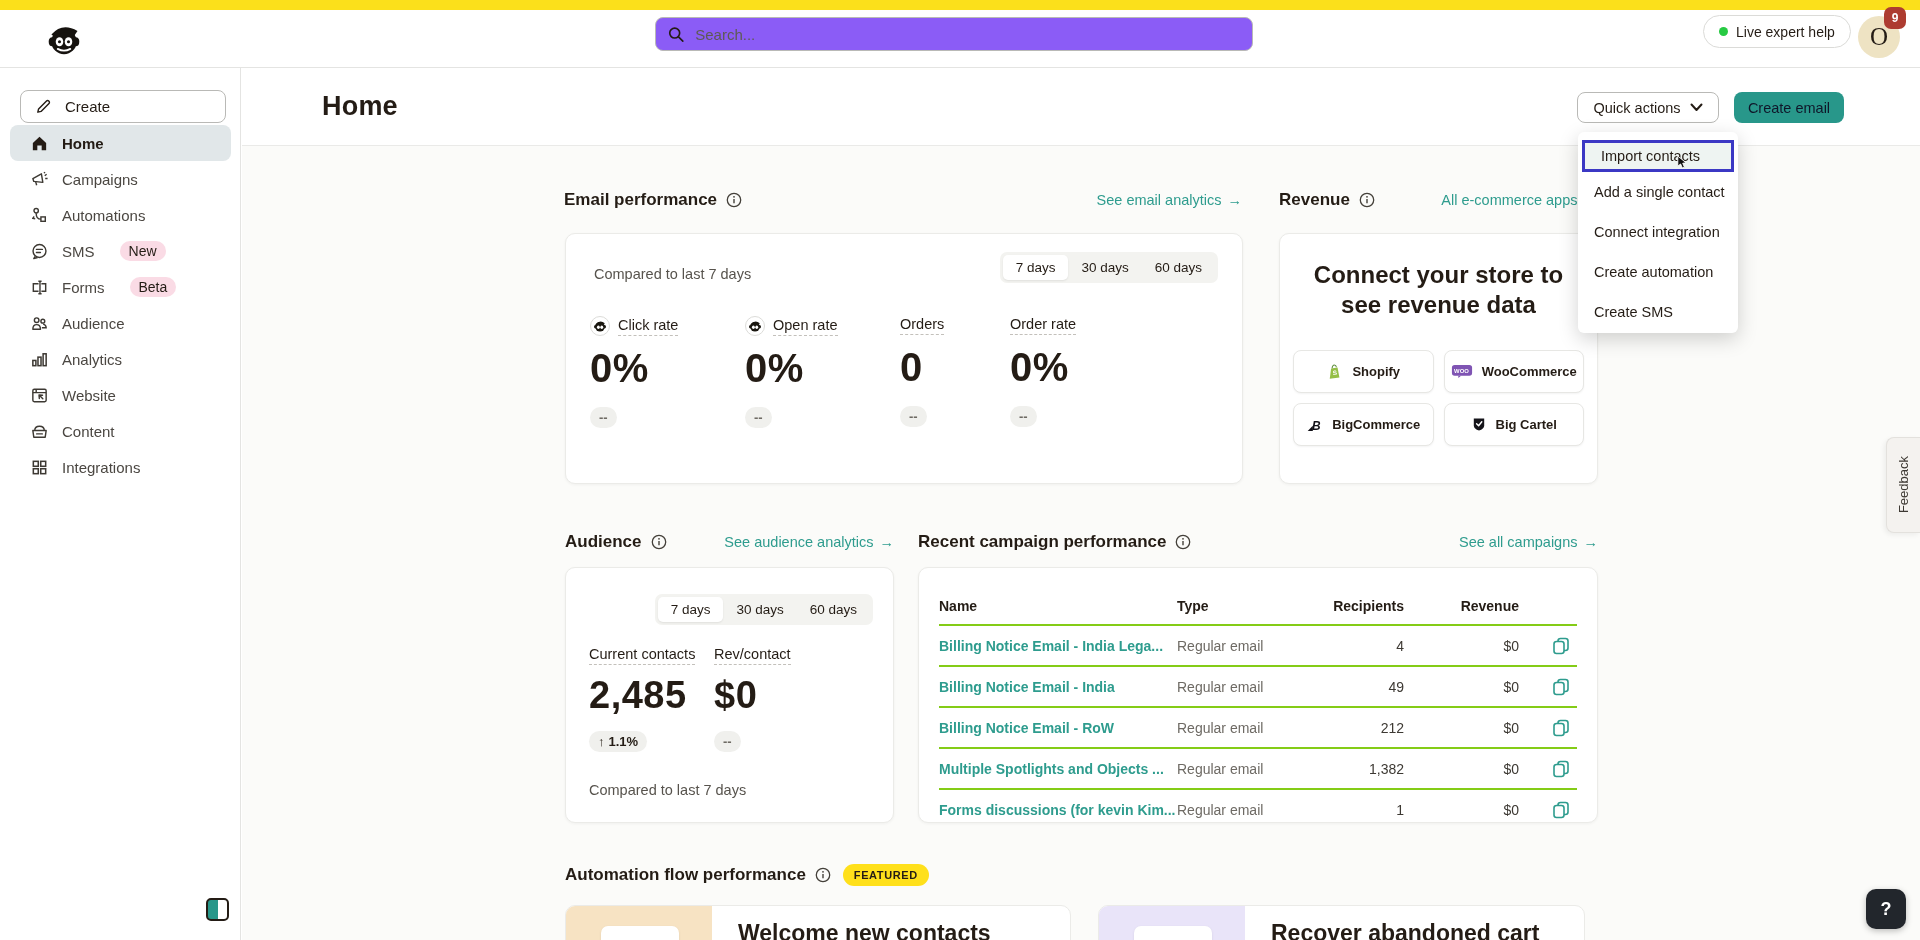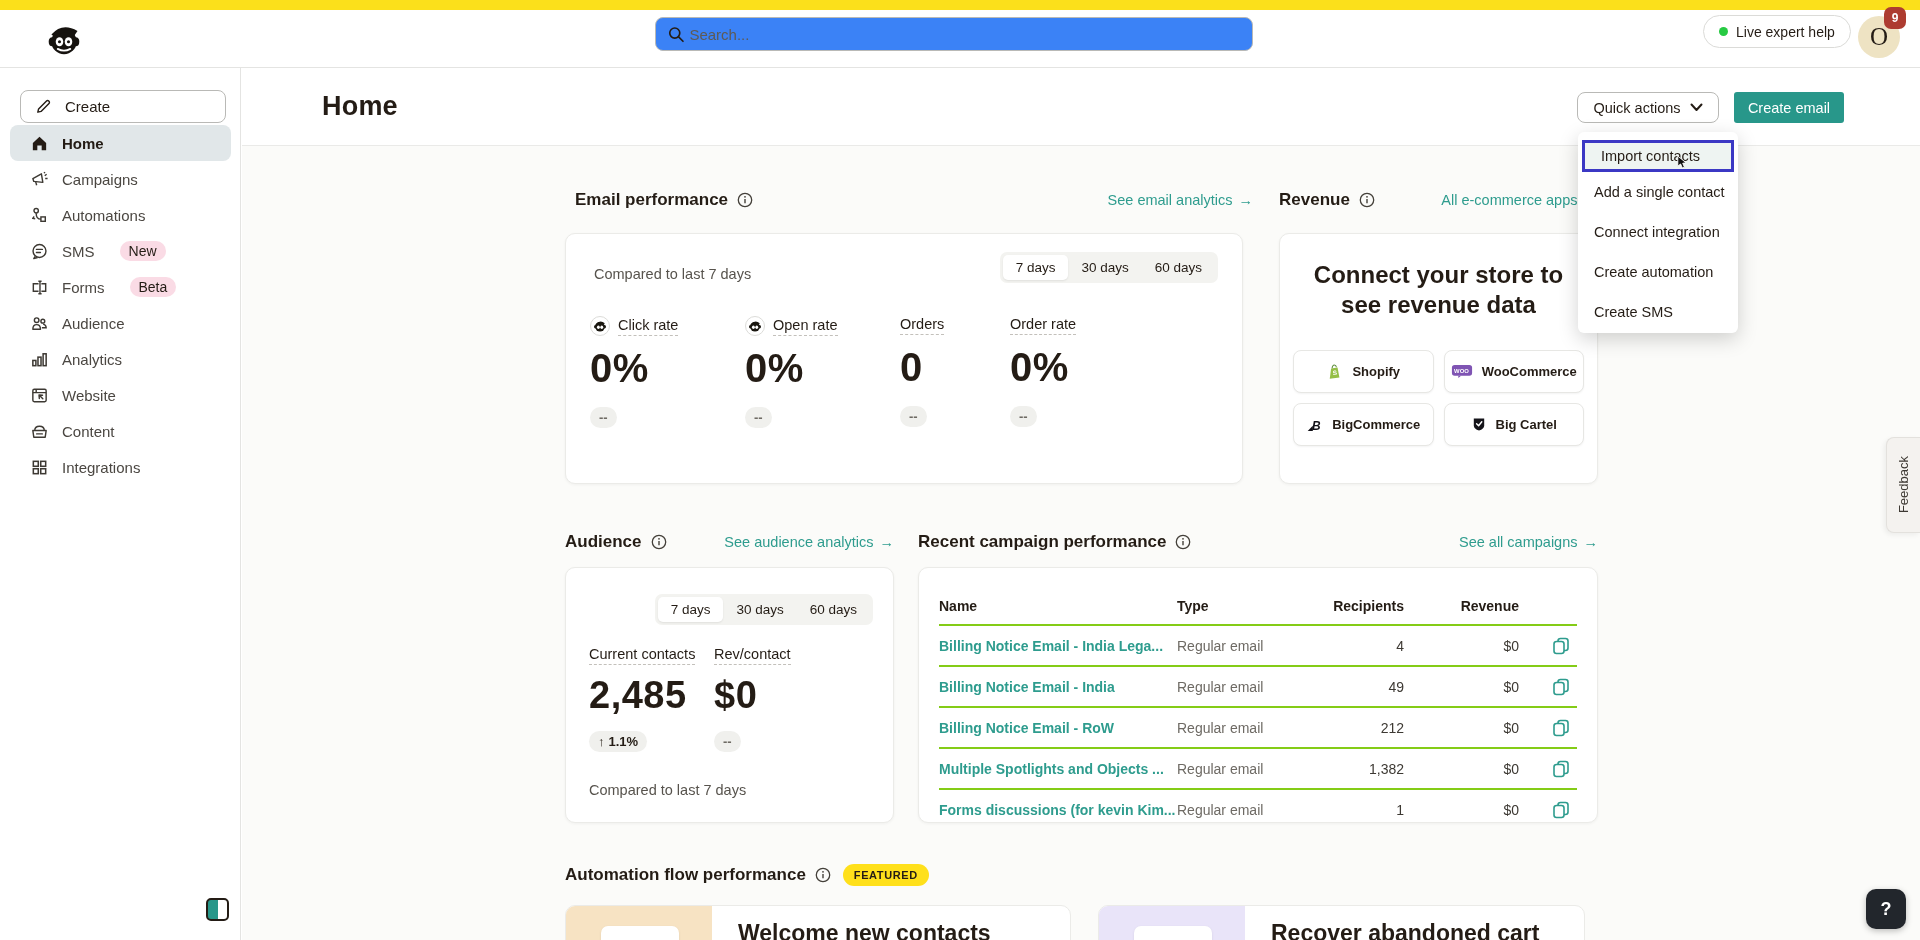--- a/index.html
+++ b/index.html
@@ -4,21 +4,21 @@
 <style>
   html,body{width:1920px;height:940px;margin:0;overflow:hidden;
     font-family:"Liberation Sans",sans-serif;color:#241c15;background:#fff;}
   *{box-sizing:border-box;}
   button{font-family:inherit;text-align:right;}
 
   
   .stripe{position:absolute;top:0;left:0;width:1920px;height:10px;background:#fbe01b;}
   .topbar{position:absolute;top:10px;left:0;width:1920px;height:58px;background:#fff;border-bottom:1px solid #e4e4e2;z-index:20;}
   .logo{position:absolute;left:46px;top:11px;width:36px;height:36px;cursor:pointer;}
-  .search{position:absolute;left:655px;top:7px;width:598px;height:34px;border:1px solid #b9b9b6;border-radius:8px;background:#3b82f6;display:flex;align-items:center;padding:0 12px;gap:3px;}
+  .search{position:absolute;left:655px;top:7px;width:598px;height:34px;border:1px solid #b9b9b6;border-radius:8px;background:#8b5cf6;display:flex;align-items:center;padding:0 12px;gap:9px;}
   .search input{border:none;outline:none;font-size:15px;color:#241c15;width:100%;background:transparent;}
   .search input::placeholder{color:#5e5a54;}
   .live-help{position:absolute;left:1703px;top:5px;height:33px;padding:0 15px;border:1px solid #dbdbd8;border-radius:17px;background:#fff;display:flex;align-items:center;gap:8px;font-size:14px;color:#241c15;cursor:pointer;}
   .live-dot{width:9px;height:9px;border-radius:50%;background:#27ca43;}
   .avatar{position:absolute;left:1858px;top:6px;width:42px;height:42px;border-radius:50%;background:#eee3c3;display:flex;align-items:center;justify-content:center;font-family:"Liberation Serif",serif;font-size:25px;color:#241c15;cursor:pointer;}
   .notif-badge{position:absolute;left:1884px;top:-3px;min-width:22px;height:22px;border-radius:7px;background:#ad3c30;color:#fff;font-size:12px;font-weight:700;display:flex;align-items:center;justify-content:center;padding:0 5px;}
 
   
   .sidebar{position:absolute;left:0;top:68px;width:241px;height:872px;background:#fff;border-right:1px solid #e4e4e2;z-index:15;}
   .create-btn{position:absolute;left:20px;top:22px;width:206px;height:33px;border:1px solid #b9b9b6;border-radius:8px;background:#fff;display:flex;align-items:center;gap:13px;padding-left:14px;font-size:15px;color:#241c15;cursor:pointer;}
@@ -27,21 +27,21 @@
   .nav-item.active{background:#e1e7e9;color:#241c15;font-weight:700;}
   .nav-item .ic{width:19px;height:19px;flex:0 0 19px;display:flex;}
   .side-badge{margin-left:12px;background:#fadbe5;border-radius:10px;font-size:14px;padding:2px 9px;color:#241c15;}
   .collapse-btn{position:absolute;left:206px;top:830px;width:23px;height:23px;border:2.5px solid #241c15;border-radius:5px;background:linear-gradient(90deg,#28978a 0 50%,#fff 50% 100%);cursor:pointer;}
 
   
   .main{position:absolute;left:242px;top:68px;width:1678px;height:872px;background:#fbfbf9;overflow:hidden;}
   .page-head{position:absolute;left:0;top:0;width:1678px;height:78px;background:#fff;border-bottom:1px solid #eaeae8;z-index:10;}
   .page-title{position:absolute;left:80px;top:23px;font-size:27px;font-weight:700;letter-spacing:.2px;}
   .qa-btn{position:absolute;left:1335px;top:24px;width:142px;height:31px;border:1px solid #b9b9b6;border-radius:8px;background:#fff;display:flex;align-items:center;justify-content:center;gap:9px;font-size:14.5px;color:#241c15;cursor:pointer;}
-  .ce-btn{position:absolute;left:1492px;top:24px;width:110px;height:31px;border:none;border-radius:3px;background:#28978a;color:#ffffff;font-size:14.5px;display:flex;align-items:center;justify-content:center;cursor:pointer;}
+  .ce-btn{position:absolute;left:1492px;top:24px;width:110px;height:31px;border:none;border-radius:8px;background:#28978a;color:#0f172a;font-size:14.5px;display:flex;align-items:center;justify-content:center;cursor:pointer;}
 
   
   .dropdown{position:absolute;left:1336px;top:64px;width:160px;height:201px;background:#fff;border-radius:6px;box-shadow:0 6px 20px rgba(0,0,0,.18);z-index:60;}
   .dd-item{height:40px;display:flex;align-items:center;padding-left:16px;font-size:14.5px;color:#241c15;cursor:pointer;}
   .dd-hl{position:relative;margin:8px 4px 0 4px;height:32px;border:3px solid #3b38c4;background:#eef4f2;display:flex;align-items:center;padding-left:16px;font-size:14.5px;color:#241c15;cursor:pointer;}
   .dd-cursor{position:absolute;left:90px;top:12px;}
 
   
   .sec-row{position:absolute;display:flex;align-items:center;justify-content:space-between;}
   .sec-title{display:flex;align-items:center;gap:9px;font-size:17px;font-weight:700;}
@@ -290,21 +290,21 @@
         <span>Connect integration</span>
       </div>
     <div class="dd-item">
         <span>Create automation</span>
       </div>
     <div class="dd-item">
         <span>Create SMS</span>
       </div>
   </div>
 
-  <div class="sec-row" style="left:333px;top:122px;width:678px;">
+  <div class="sec-row" style="left:322px;top:122px;width:678px;">
     <div class="sec-title">
       <span>Email performance</span>
       <svg width="16" height="16" viewBox="0 0 16 16">
           <circle cx="8" cy="8" r="6.7" fill="none" stroke="#44403a" stroke-width="1.3"></circle>
           <line x1="8" y1="7" x2="8" y2="11.3" stroke="#44403a" stroke-width="1.4"></line>
           <circle cx="8" cy="4.8" r="0.9" fill="#44403a"></circle>
         </svg>
     </div>
     <a class="sec-link">
       <span>See email analytics</span>

